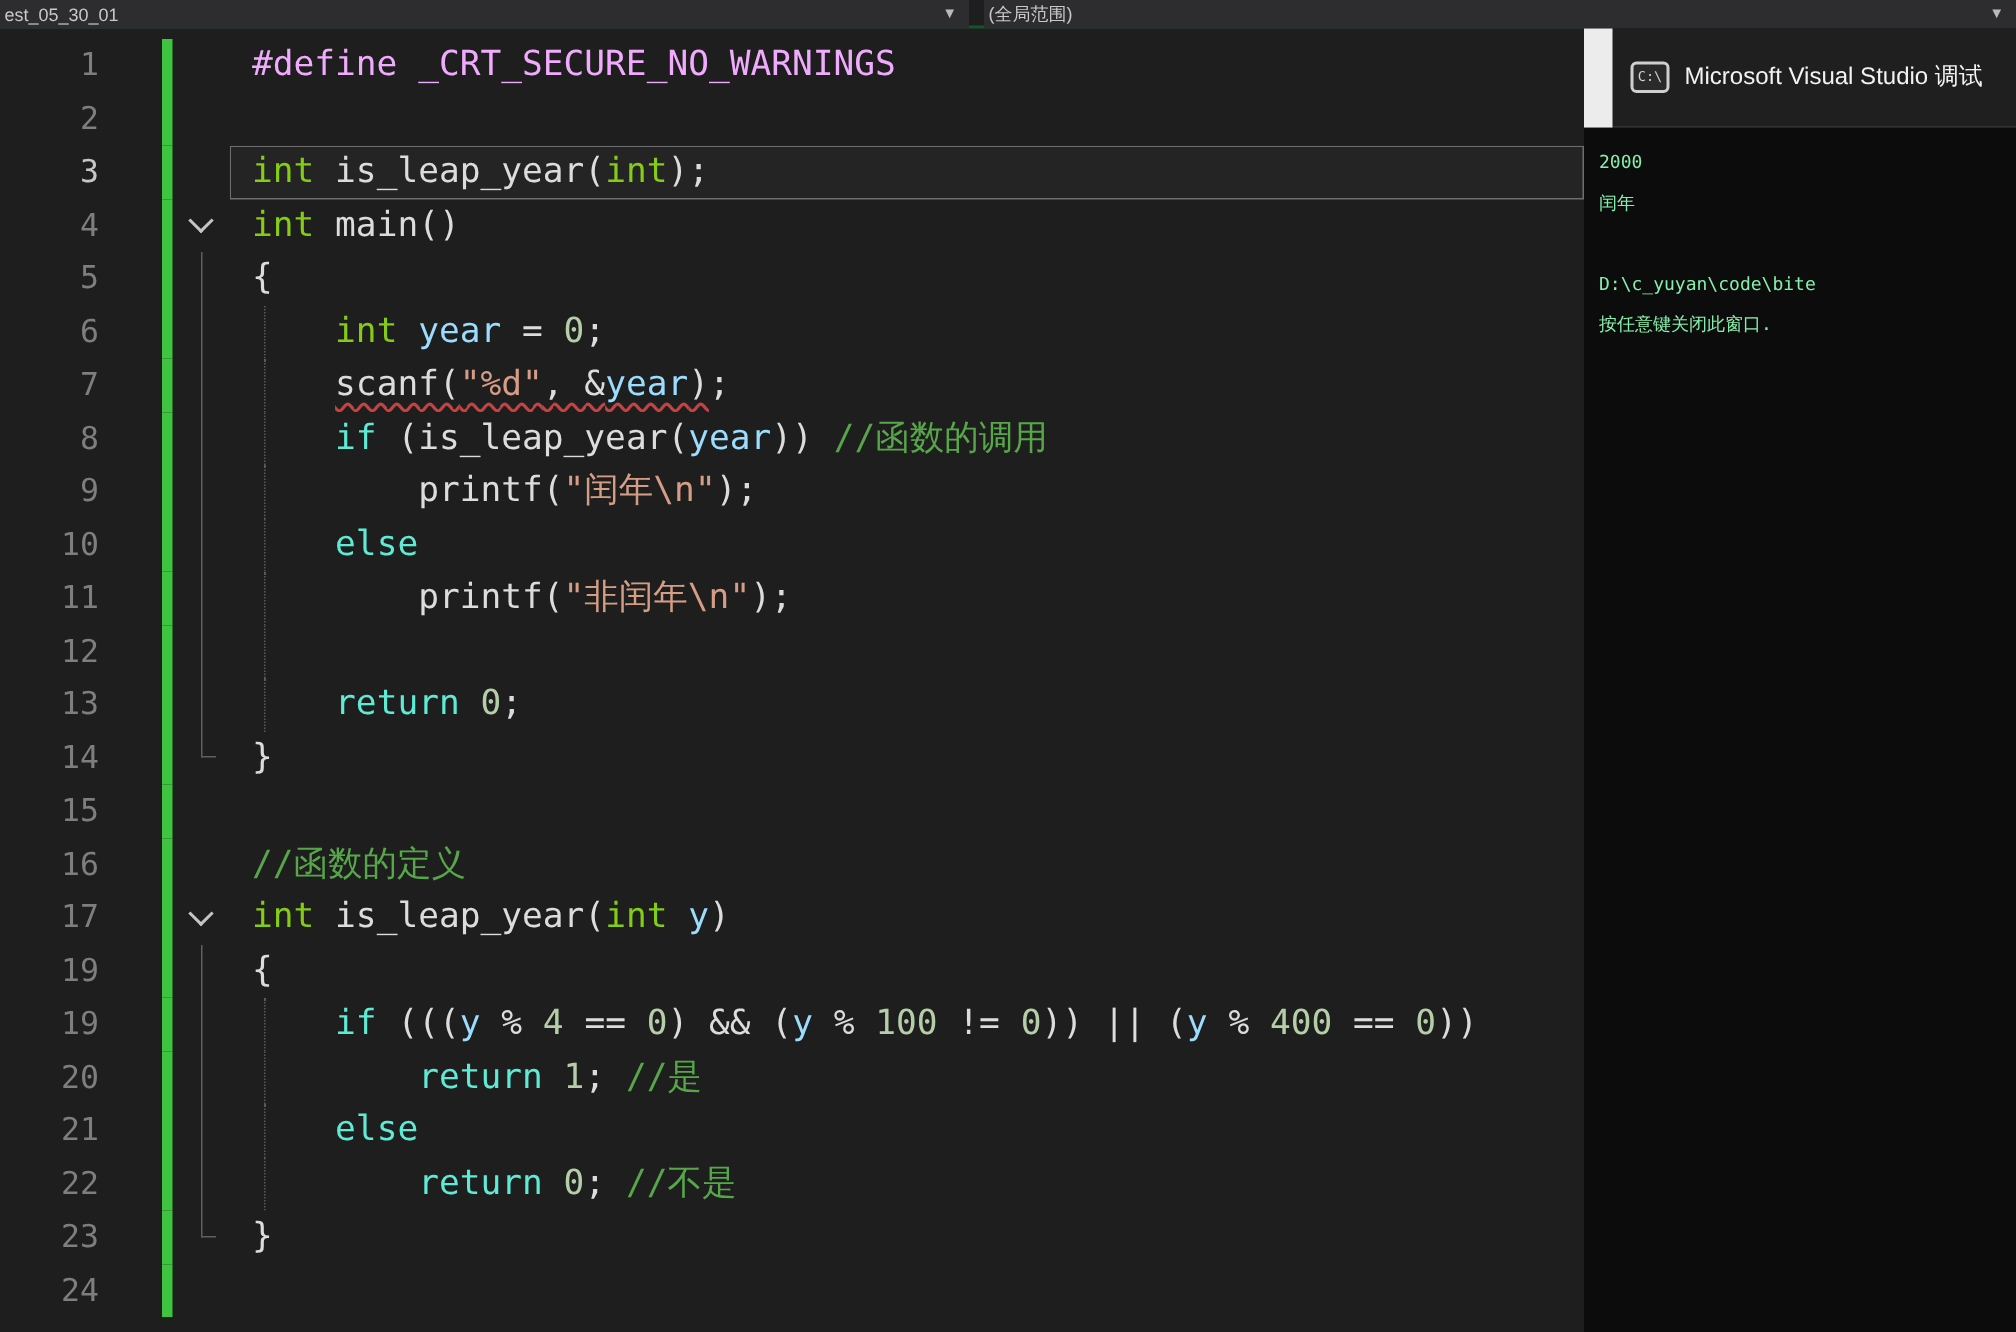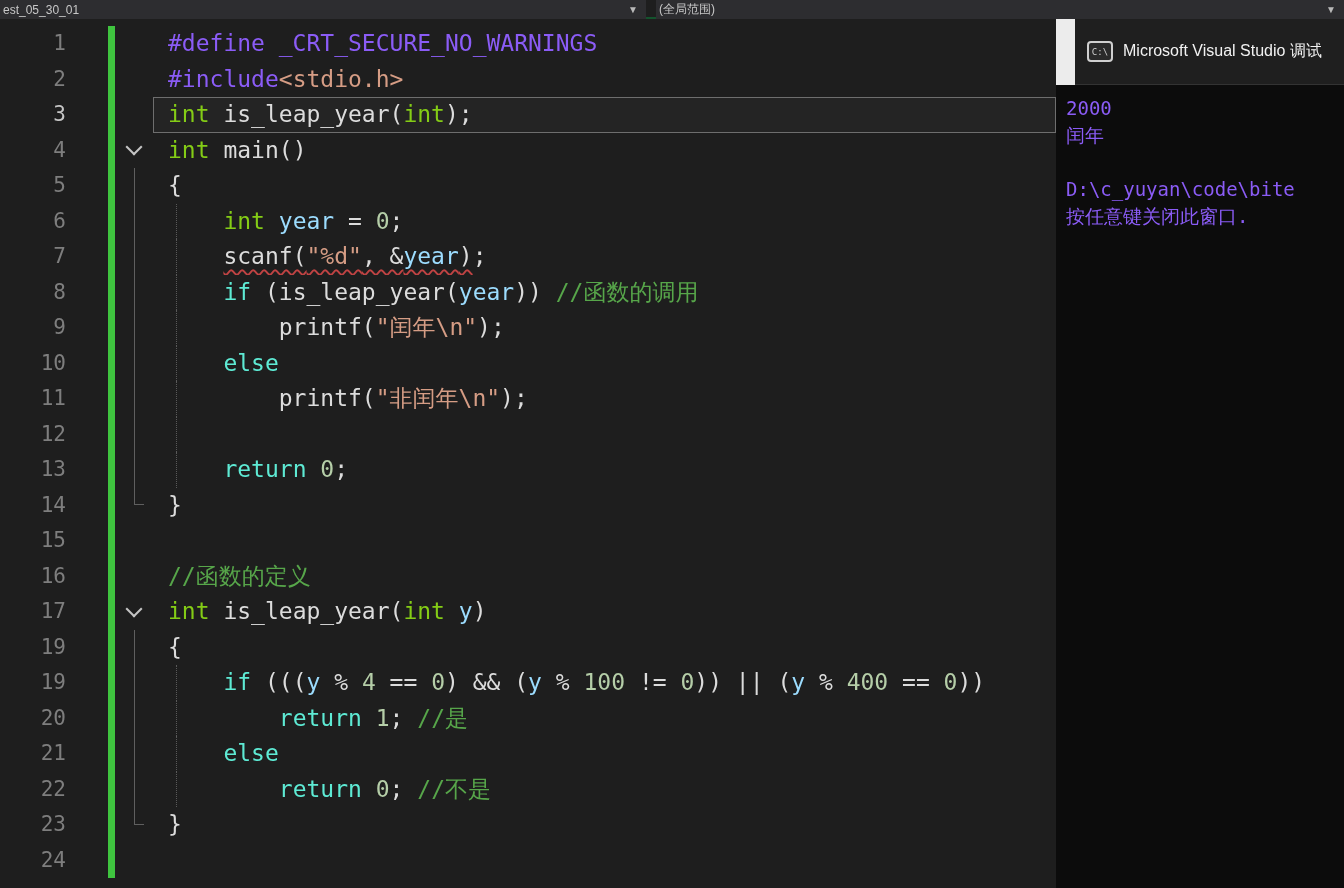--- a/index.html
+++ b/index.html
@@ -22,57 +22,57 @@
   .gutter-num { width:72px; text-align:right; padding-right:6px; color:#7e7e7e; font-size:21px; flex:none; }
   .gutter-num.active { color:#c6c6c6; }
   .gutter-gap { width:36px; flex:none; }
   .change-bar { width:7px; flex:none; background:#3fc43f; }
   .fold-col { width:38px; flex:none; display:flex; align-items:center; justify-content:center; }
   .chev { width:12px; height:12px; border-left:2px solid #c5c5c5; border-bottom:2px solid #c5c5c5; transform:rotate(-45deg); margin-top:-6px; }
   .code-cell { flex:1; position:relative; padding-left:15px; color:#dcdcdc; overflow:hidden; }
   .code-cell.active-line { background:#242424; box-shadow:inset 0 0 0 1px #6e6e6e; }
   .code-cell.guide::before { content:""; position:absolute; left:23px; top:0; bottom:0; border-left:1px dotted #5a5a5a; }
 
-  .seg.pre { color:#8b5cf6; }
+  .seg.pre { color:#f0abfc; }
   .seg.kw  { color:#84cc16; }
   .seg.ck  { color:#5eead4; }
   .seg.str { color:#d69d85; }
   .seg.nm  { color:#b5cea8; }
   .seg.vr  { color:#9cdcfe; }
   .seg.cm  { color:#57a64a; }
   .seg.pl  { color:#dcdcdc; }
   .seg.sq  { text-decoration:underline wavy #c14343 1.5px; text-underline-offset:5px; text-decoration-skip-ink:none; }
 
   
   .console { position:absolute; top:19px; left:1056px; right:0; bottom:0; background:#0c0c0c; }
   .console-titlebar { height:66px; background:#1f1f1f; border-bottom:1px solid #333; display:flex; align-items:center; }
   .light-edge { width:19px; height:66px; background:#ececec; flex:none; }
   .console-icon { width:26px; height:21px; border:2px solid #cfcfcf; border-radius:4px; color:#cfcfcf; background:#2a2a2a; font-size:9px; display:flex; align-items:center; justify-content:center; margin:0 10px 0 12px; flex:none; font-family:"DejaVu Sans Mono", monospace; }
   .console-title { color:#f2f2f2; font-weight:normal; font-size:16px; white-space:nowrap; overflow:hidden; }
-  .console-body { padding:10px 0 0 10px; font-family:"DejaVu Sans Mono", monospace; font-size:19px; line-height:27px; color:#8b5cf6; }
+  .console-body { padding:10px 0 0 10px; font-family:"DejaVu Sans Mono", monospace; font-size:12px; line-height:27px; color:#86efac; }
   .console-line { min-height:27px; white-space:pre; overflow:hidden; }
 </style>
 </head>
 <body>
 
 <div class="navbar">
   <div class="dropdown left">
     <span>est_05_30_01</span>
     <span class="dd-arrow">▼</span>
   </div>
   <div class="dropdown right">
     <span>(全局范围)</span>
     <span class="dd-arrow">▼</span>
   </div>
 </div>
 
 <div class="editor">
   <div>
       <div class="line-row"><div class="gutter-num">1</div><div class="gutter-gap"></div><div class="change-bar"></div><div class="fold-col"></div><div class="code-cell"><span class="seg pre">#define _CRT_SECURE_NO_WARNINGS</span></div></div>
-      <div class="line-row"><div class="gutter-num">2</div><div class="gutter-gap"></div><div class="change-bar"></div><div class="fold-col"></div><div class="code-cell"><span class="seg pre">#include</span><span class="seg str">&lt;stdio.h&gt;</span></div></div>
+      <div class="line-row"><div class="gutter-num">2</div><div class="gutter-gap"></div><div class="change-bar"></div><div class="fold-col"></div></div>
       <div class="line-row"><div class="gutter-num active">3</div><div class="gutter-gap"></div><div class="change-bar"></div><div class="fold-col"></div><div class="code-cell active-line"><span class="seg kw">int</span><span class="seg pl"> is_leap_year(</span><span class="seg kw">int</span><span class="seg pl">);</span></div></div>
       <div class="line-row"><div class="gutter-num">4</div><div class="gutter-gap"></div><div class="change-bar"></div><div class="fold-col"><div class="chev"></div></div><div class="code-cell"><span class="seg kw">int</span><span class="seg pl"> main()</span></div></div>
       <div class="line-row"><div class="gutter-num">5</div><div class="gutter-gap"></div><div class="change-bar"></div><div class="fold-col"></div><div class="code-cell"><span class="seg pl">{</span></div></div>
       <div class="line-row"><div class="gutter-num">6</div><div class="gutter-gap"></div><div class="change-bar"></div><div class="fold-col"></div><div class="code-cell guide"><span class="seg pl">    </span><span class="seg kw">int</span><span class="seg pl"> </span><span class="seg vr">year</span><span class="seg pl"> = </span><span class="seg nm">0</span><span class="seg pl">;</span></div></div>
       <div class="line-row"><div class="gutter-num">7</div><div class="gutter-gap"></div><div class="change-bar"></div><div class="fold-col"></div><div class="code-cell guide"><span class="seg pl">    </span><span class="seg pl sq">scanf(</span><span class="seg str sq">"%d"</span><span class="seg pl sq">, &amp;</span><span class="seg vr sq">year</span><span class="seg pl sq">)</span><span class="seg pl">;</span></div></div>
       <div class="line-row"><div class="gutter-num">8</div><div class="gutter-gap"></div><div class="change-bar"></div><div class="fold-col"></div><div class="code-cell guide"><span class="seg pl">    </span><span class="seg ck">if</span><span class="seg pl"> (is_leap_year(</span><span class="seg vr">year</span><span class="seg pl">)) </span><span class="seg cm">//函数的调用</span></div></div>
       <div class="line-row"><div class="gutter-num">9</div><div class="gutter-gap"></div><div class="change-bar"></div><div class="fold-col"></div><div class="code-cell guide"><span class="seg pl">        printf(</span><span class="seg str">"闰年\n"</span><span class="seg pl">);</span></div></div>
       <div class="line-row"><div class="gutter-num">10</div><div class="gutter-gap"></div><div class="change-bar"></div><div class="fold-col"></div><div class="code-cell guide"><span class="seg pl">    </span><span class="seg ck">else</span></div></div>
       <div class="line-row"><div class="gutter-num">11</div><div class="gutter-gap"></div><div class="change-bar"></div><div class="fold-col"></div><div class="code-cell guide"><span class="seg pl">        printf(</span><span class="seg str">"非闰年\n"</span><span class="seg pl">);</span></div></div>
       <div class="line-row"><div class="gutter-num">12</div><div class="gutter-gap"></div><div class="change-bar"></div><div class="fold-col"></div><div class="code-cell guide"></div></div>

